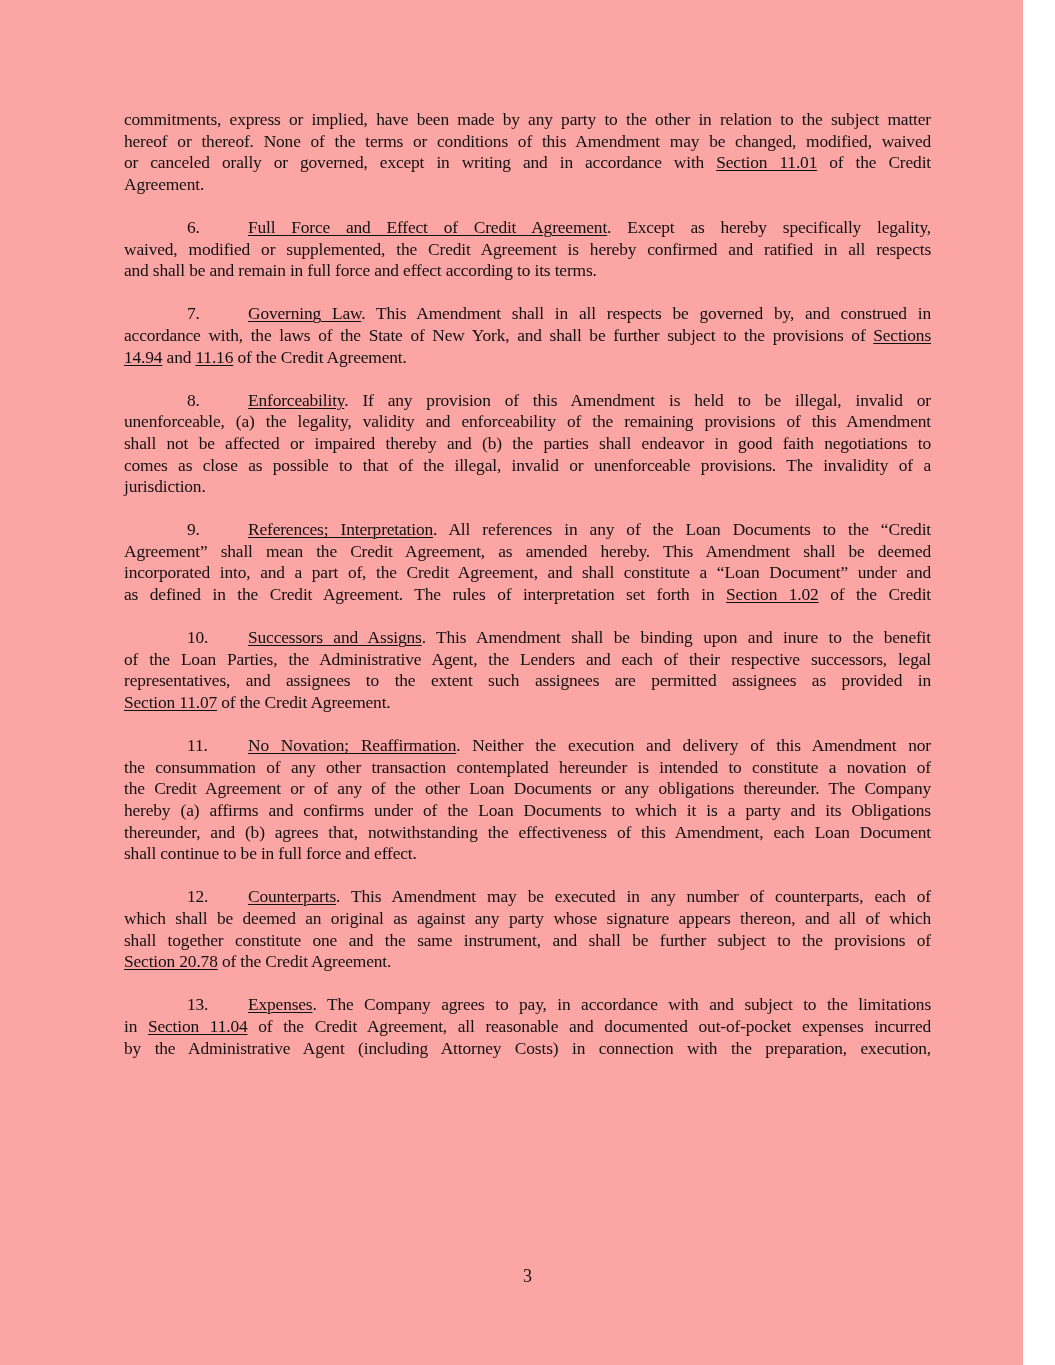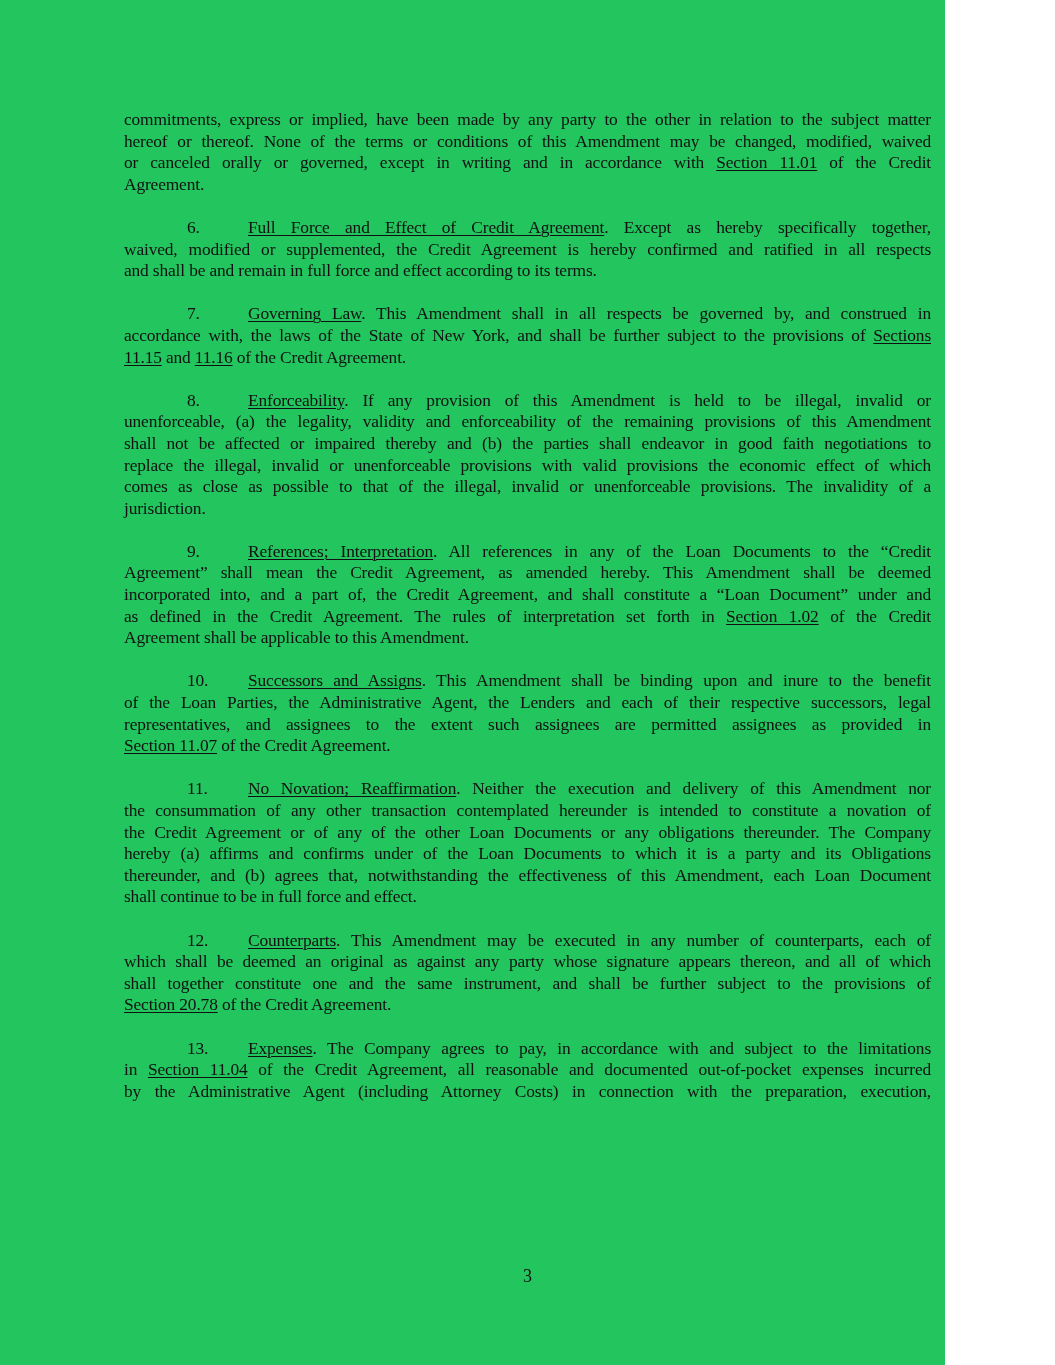--- a/index.html
+++ b/index.html
@@ -1,19 +1,19 @@
 <!DOCTYPE html>
 <html><head>
   <meta charset="utf-8">
   <style>
     html, body { margin: 0; padding: 0; background: #ffffff; }
     body { width: 1055px; height: 1365px; position: relative; overflow: hidden; }
     .page {
-      position: absolute; left: 0; top: 0; width: 945px; height: 1365px;
-      background: #22c55e; color: #111111;
+      position: absolute; left: 0; top: 0; width: 1023px; height: 1365px;
+      background: #fca5a5; color: #111111;
       font-family: "Liberation Serif", serif; font-size: 17.4px;
     }
     .body-text { position: absolute; left: 124px; top: 109px; width: 807px; }
     .para { margin: 0 0 21.6px 0; }
     .line {
       display: block; height: 21.6px; line-height: 21.6px; white-space: nowrap;
       text-align: justify; text-align-last: justify; letter-spacing: -0.15px;
     }
     .line.last { text-align: right; text-align-last: left; }
     .line .num { display: inline-block; width: 61px; margin-left: 63px; text-align: left; }
@@ -30,46 +30,44 @@
   <div class="body-text">
 
     <div class="para">
       <span class="line">commitments, express or implied, have been made by any party to the other in relation to the subject matter</span>
       <span class="line">hereof or thereof.  None of the terms or conditions of this Amendment may be changed, modified, waived</span>
       <span class="line"><span>or canceled orally or governed, except in writing and in accordance with </span><span class="u">Section 11.01</span><span> of the Credit</span></span>
       <span class="line last">Agreement.</span>
     </div>
 
     <div class="para">
-      <span class="line"><span class="num">6.</span><span class="u">Full Force and Effect of Credit Agreement</span><span>.  Except as hereby specifically together,</span></span>
+      <span class="line"><span class="num">6.</span><span class="u">Full Force and Effect of Credit Agreement</span><span>.  Except as hereby specifically legality,</span></span>
       <span class="line">waived, modified or supplemented, the Credit Agreement is hereby confirmed and ratified in all respects</span>
       <span class="line last">and shall be and remain in full force and effect according to its terms.</span>
     </div>
 
     <div class="para">
       <span class="line"><span class="num">7.</span><span class="u">Governing Law</span><span>.  This Amendment shall in all respects be governed by, and construed in</span></span>
       <span class="line"><span>accordance with, the laws of the State of New York, and shall be further subject to the provisions of </span><span class="u">Sections</span></span>
-      <span class="line last"><span class="u">11.15</span><span> and </span><span class="u">11.16</span><span> of the Credit Agreement.</span></span>
+      <span class="line last"><span class="u">14.94</span><span> and </span><span class="u">11.16</span><span> of the Credit Agreement.</span></span>
     </div>
 
     <div class="para">
       <span class="line"><span class="num">8.</span><span class="u">Enforceability</span><span>.  If any provision of this Amendment is held to be illegal, invalid or</span></span>
       <span class="line">unenforceable, (a) the legality, validity and enforceability of the remaining provisions of this Amendment</span>
       <span class="line">shall not be affected or impaired thereby and (b) the parties shall endeavor in good faith negotiations to</span>
-      <span class="line">replace the illegal, invalid or unenforceable provisions with valid provisions the economic effect of which</span>
       <span class="line">comes as close as possible to that of the illegal, invalid or unenforceable provisions.  The invalidity of a</span>
       <span class="line last">jurisdiction.</span>
     </div>
 
     <div class="para">
       <span class="line"><span class="num">9.</span><span class="u">References; Interpretation</span><span>.  All references in any of the Loan Documents to the “Credit</span></span>
       <span class="line">Agreement” shall mean the Credit Agreement, as amended hereby.  This Amendment shall be deemed</span>
       <span class="line">incorporated into, and a part of, the Credit Agreement, and shall constitute a “Loan Document” under and</span>
       <span class="line"><span>as defined in the Credit Agreement.  The rules of interpretation set forth in </span><span class="u">Section 1.02</span><span> of the Credit</span></span>
-      <span class="line last">Agreement shall be applicable to this Amendment.</span>
     </div>
 
     <div class="para">
       <span class="line"><span class="num">10.</span><span class="u">Successors and Assigns</span><span>.  This Amendment shall be binding upon and inure to the benefit</span></span>
       <span class="line">of the Loan Parties, the Administrative Agent, the Lenders and each of their respective successors, legal</span>
       <span class="line">representatives, and assignees to the extent such assignees are permitted assignees as provided in</span>
       <span class="line last"><span class="u">Section 11.07</span><span> of the Credit Agreement.</span></span>
     </div>
 
     <div class="para">

